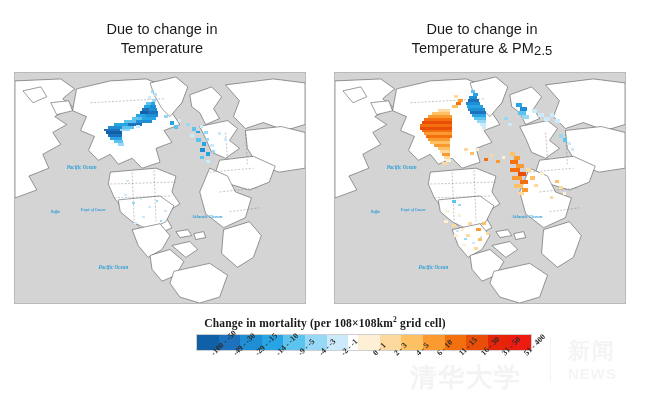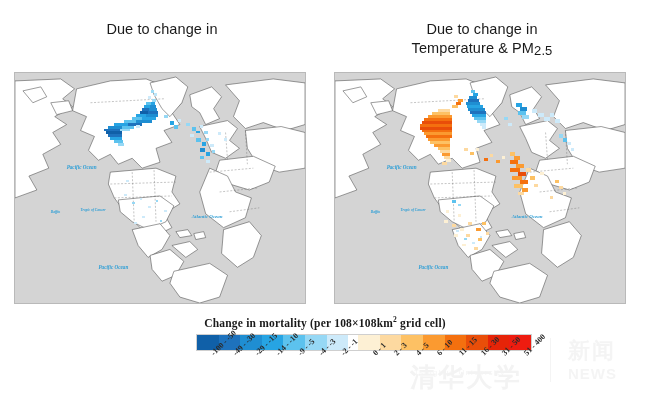--- a/index.html
+++ b/index.html
@@ -85,20 +85,21 @@
   .ocean-lbl{font-family:"Liberation Serif", serif;font-style:italic;font-weight:bold;fill:#2f9fd6;}
 </style>
 </head>
 <body>
 
 <div class="stage">
 
   <div class="panel left">
     <div class="panel-title">
       <span class="t-line">Due to change in</span>
+      <span class="t-line"><span>Temperature</span></span>
     </div>
 
     <div class="map-frame">
       <svg viewBox="0 0 292 232" preserveAspectRatio="none">
         <rect x="0" y="0" width="292" height="232" fill="#d4d4d4"></rect>
 
         <g fill="#ffffff" stroke="#4a4a4a" stroke-width="0.55">
 
           <path d="M0,8 L46,6 L60,16 L48,26 L58,34 L40,44 L52,52 L38,60 L46,72 L28,82 L34,96 L14,104 L22,118 L0,126 Z"></path>
           <path d="M8,18 L26,14 L32,24 L18,30 Z"></path>

